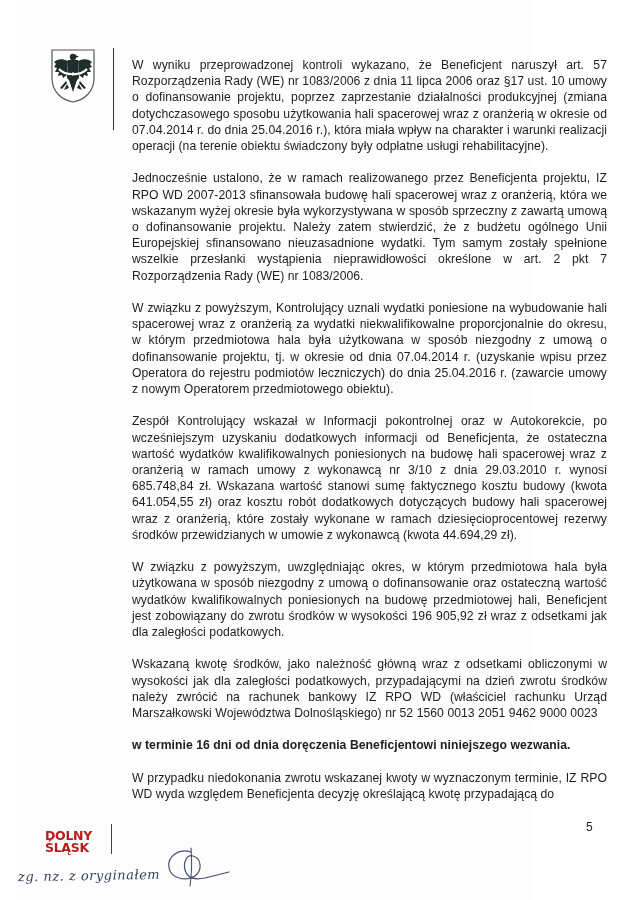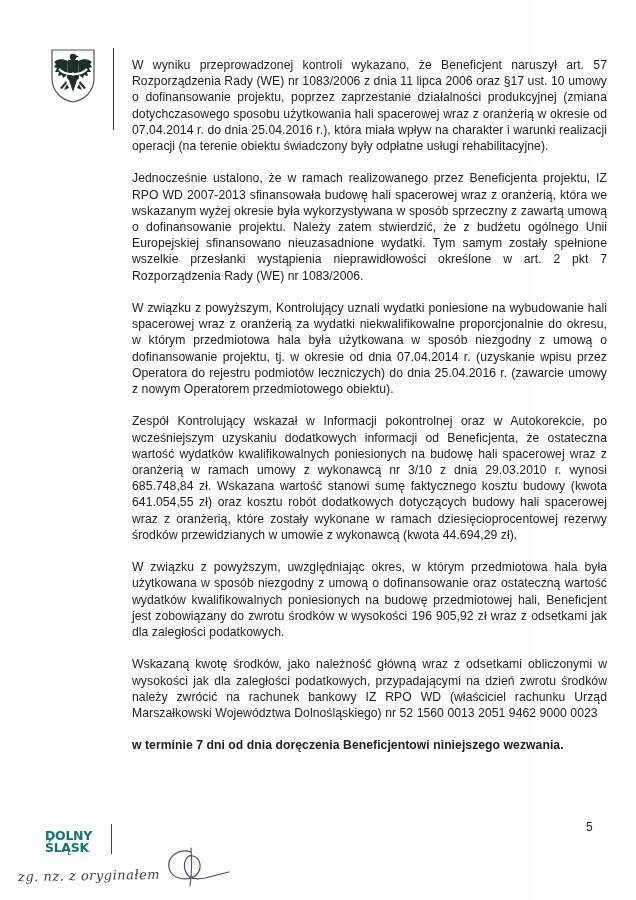--- a/index.html
+++ b/index.html
@@ -56,21 +56,21 @@
       color: #222;
     }
     .footer-logo {
       position: absolute;
       left: 29px; top: 830px;
       font-family: "DejaVu Sans", sans-serif;
       font-weight: bold;
       font-size: 12.5px;
       line-height: 11.5px;
       letter-spacing: -0.3px;
-      color: #0f766e;
+      color: #b91c1c;
     }
     .footer-rule {
       position: absolute;
       left: 95px; top: 824px;
       width: 1px; height: 30px;
       background: #444;
     }
     .handwriting {
       position: absolute;
       left: 2px; top: 868px;
@@ -119,21 +119,22 @@
 
   <div class="header-rule"></div>
 
   <div class="content">
     <p>W wyniku przeprowadzonej kontroli wykazano, że Beneficjent naruszył art. 57 Rozporządzenia Rady (WE) nr 1083/2006 z dnia 11 lipca 2006 oraz §17 ust. 10 umowy o dofinansowanie projektu, poprzez zaprzestanie działalności produkcyjnej (zmiana dotychczasowego sposobu użytkowania hali spacerowej wraz z oranżerią w okresie od 07.04.2014 r. do dnia 25.04.2016 r.), która miała wpływ na charakter i warunki realizacji operacji (na terenie obiektu świadczony były odpłatne usługi rehabilitacyjne).</p>
     <p>Jednocześnie ustalono, że w ramach realizowanego przez Beneficjenta projektu, IZ RPO WD 2007-2013 sfinansowała budowę hali spacerowej wraz z oranżerią, która we wskazanym wyżej okresie była wykorzystywana w sposób sprzeczny z zawartą umową o dofinansowanie projektu. Należy zatem stwierdzić, że z budżetu ogólnego Unii Europejskiej sfinansowano nieuzasadnione wydatki. Tym samym zostały spełnione wszelkie przesłanki wystąpienia nieprawidłowości określone w art. 2 pkt 7 Rozporządzenia Rady (WE) nr 1083/2006.</p>
     <p>W związku z powyższym, Kontrolujący uznali wydatki poniesione na wybudowanie hali spacerowej wraz z oranżerią za wydatki niekwalifikowalne proporcjonalnie do okresu, w którym przedmiotowa hala była użytkowana w sposób niezgodny z umową o dofinansowanie projektu, tj. w okresie od dnia 07.04.2014 r. (uzyskanie wpisu przez Operatora do rejestru podmiotów leczniczych) do dnia 25.04.2016 r. (zawarcie umowy z nowym Operatorem przedmiotowego obiektu).</p>
     <p>Zespół Kontrolujący wskazał w Informacji pokontrolnej oraz w Autokorekcie, po wcześniejszym uzyskaniu dodatkowych informacji od Beneficjenta, że ostateczna wartość wydatków kwalifikowalnych poniesionych na budowę hali spacerowej wraz z oranżerią w ramach umowy z wykonawcą nr 3/10 z dnia 29.03.2010 r. wynosi 685.748,84 zł. Wskazana wartość stanowi sumę faktycznego kosztu budowy (kwota 641.054,55 zł) oraz kosztu robót dodatkowych dotyczących budowy hali spacerowej wraz z oranżerią, które zostały wykonane w ramach dziesięcioprocentowej rezerwy środków przewidzianych w umowie z wykonawcą (kwota 44.694,29 zł).</p>
     <p>W związku z powyższym, uwzględniając okres, w którym przedmiotowa hala była użytkowana w sposób niezgodny z umową o dofinansowanie oraz ostateczną wartość wydatków kwalifikowalnych poniesionych na budowę przedmiotowej hali, Beneficjent jest zobowiązany do zwrotu środków w wysokości 196 905,92 zł wraz z odsetkami jak dla zaległości podatkowych.</p>
     <p>Wskazaną kwotę środków, jako należność główną wraz z odsetkami obliczonymi w wysokości jak dla zaległości podatkowych, przypadającymi na dzień zwrotu środków należy zwrócić na rachunek bankowy IZ RPO WD (właściciel rachunku Urząd Marszałkowski Województwa Dolnośląskiego) nr 52 1560 0013 2051 9462 9000 0023</p>
-    <p class="bold">w terminie 7 dni od dnia doręczenia Beneficjentowi niniejszego wezwania.</p>
+    <p class="bold">w terminie 16 dni od dnia doręczenia Beneficjentowi niniejszego wezwania.</p>
+    <p>W przypadku niedokonania zwrotu wskazanej kwoty w wyznaczonym terminie, IZ RPO WD wyda względem Beneficjenta decyzję określającą kwotę przypadającą do</p>
   </div>
 
   <div class="page-number">5</div>
 
   <div class="footer-logo">
     <div>DOLNY</div>
     <div>ŚLĄSK</div>
   </div>
   <div class="footer-rule"></div>
 

